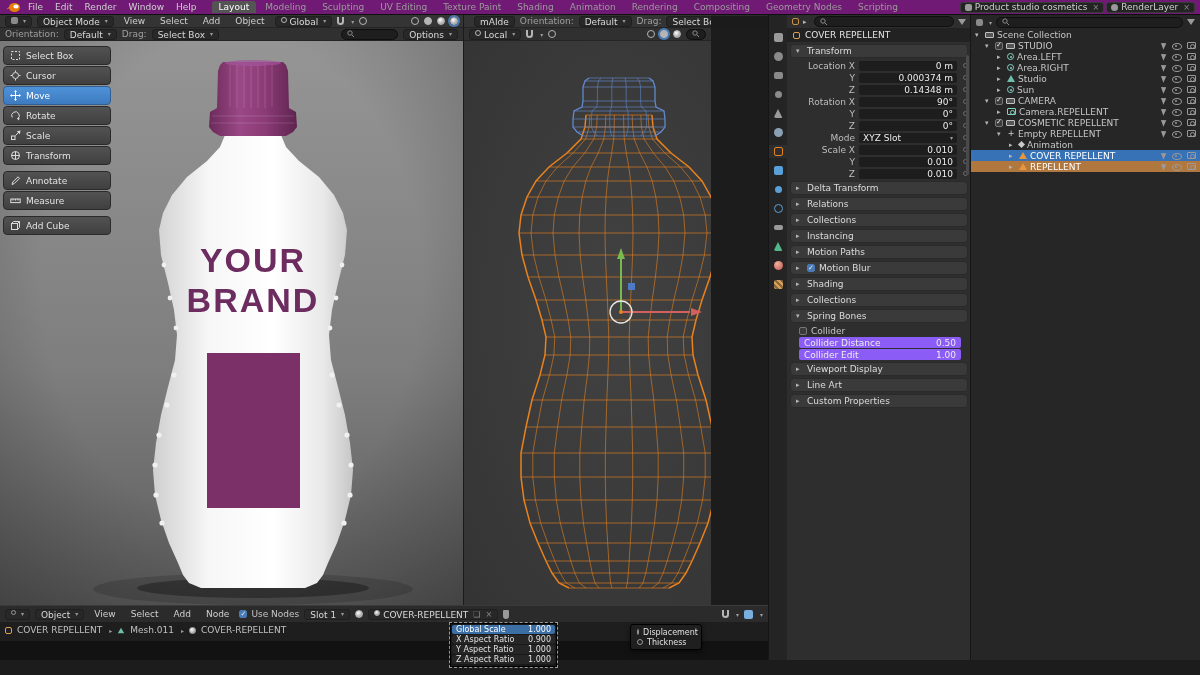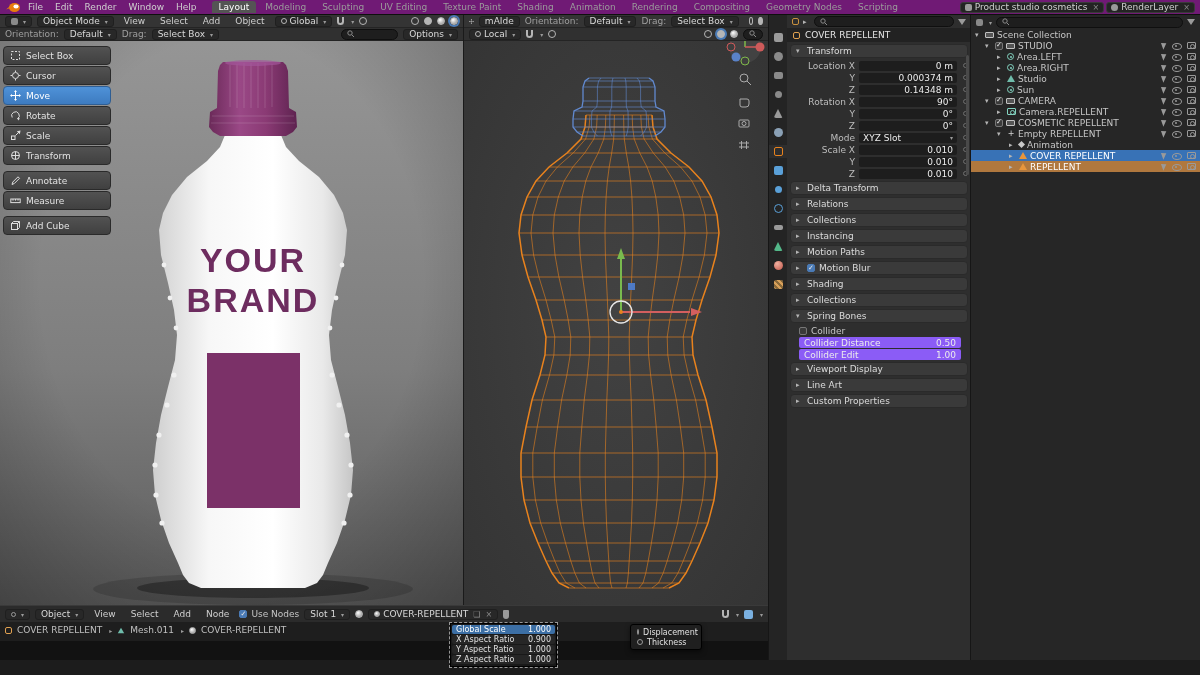--- a/index.html
+++ b/index.html
@@ -1,21 +1,21 @@
 <!DOCTYPE html>
 <html><head>
 <meta charset="utf-8">
 <style>
 *{box-sizing:border-box;margin:0;padding:0}
 html,body{background:#0c0c0c}
 body{font-family:"DejaVu Sans","Liberation Sans",sans-serif}
 #app{position:relative;width:1200px;height:675px;overflow:hidden;background:#1c1c1c;color:#c5c5c5;font-size:9px}
 .abs{position:absolute}
 .chev{font-size:6px;color:#9a9a9a;margin-left:2px}
-.pill{display:inline-flex;align-items:center;gap:3px;background:#282828;border:1px solid #1f1f1f;border-radius:3px;padding:0 5px;height:11px;color:#d8d8d8;white-space:nowrap}
+.pill{display:inline-flex;align-items:flex-start;gap:3px;background:#282828;border:1px solid #1f1f1f;border-radius:3px;padding:0 5px;height:11px;color:#d8d8d8;white-space:nowrap}
 .menu-item{padding:0 5px;color:#cfcfcf;white-space:nowrap;cursor:default}
 
 #topbar{left:0;top:0;width:1200px;height:15px;background:#701a75;border-bottom:1px solid #0f0f0f;display:flex;align-items:center;padding:0 5px;gap:2px;z-index:30}
 .tab{padding:1px 7px;border-radius:3px 3px 0 0;color:#9b9b9b;white-space:nowrap}
 .tab.active{background:#545454;color:#fff}
 .tb-field{display:inline-flex;align-items:center;gap:3px;background:#232323;border:1px solid #3a3a3a;border-radius:3px;height:11px;padding:0 4px;color:#d0d0d0;white-space:nowrap}
 .xbtn{color:#8a8a8a;font-size:8px;margin-left:2px}
 
 .vph{position:absolute;left:0;width:100%;height:13px;background:#343434;border-bottom:1px solid #242424;display:flex;align-items:center;gap:5px;padding:0 5px;z-index:6}
 .lbl{color:#9f9f9f;white-space:nowrap}
@@ -327,21 +327,21 @@
       <div class="tbtn">
           <svg width="11" height="11" viewBox="0 0 11 11">
             <rect x="1.5" y="3.5" width="6" height="6" fill="none" stroke="#ddd"></rect>
             <path d="M1.5,3.5 L3.5,1.5 L9.5,1.5 L9.5,7.5 L7.5,9.5 M9.5,1.5 L7.5,3.5" fill="none" stroke="#ddd"></path>
           </svg>
           <span>Add Cube</span>
         </div>
     </div>
   </div>
 
-  <div class="abs" id="vp-mid" style="left:463px;top:15px;width:305px;height:590px;overflow:hidden;background:#3a3a3a;border-left:1px solid #1a1a1a">
+  <div class="abs" id="vp-mid" style="left:463px;top:15px;width:248px;height:590px;overflow:hidden;background:#3a3a3a;border-left:1px solid #1a1a1a">
     <svg class="abs" style="left:0;top:0" width="305" height="590" viewBox="0 0 305 590">
       <defs>
         <radialGradient id="gmid" cx="0.5" cy="0.5" r="0.75">
           <stop offset="0" stop-color="#424242"></stop>
             <stop offset="1" stop-color="#333333"></stop>
         </radialGradient>
       </defs>
       <rect width="305" height="590" fill="url(#gmid)"></rect>
       <g id="wf">
           <line x1="122" y1="100" x2="188" y2="100" stroke="#e8821d" stroke-width="0.7" opacity="0.9"></line>

